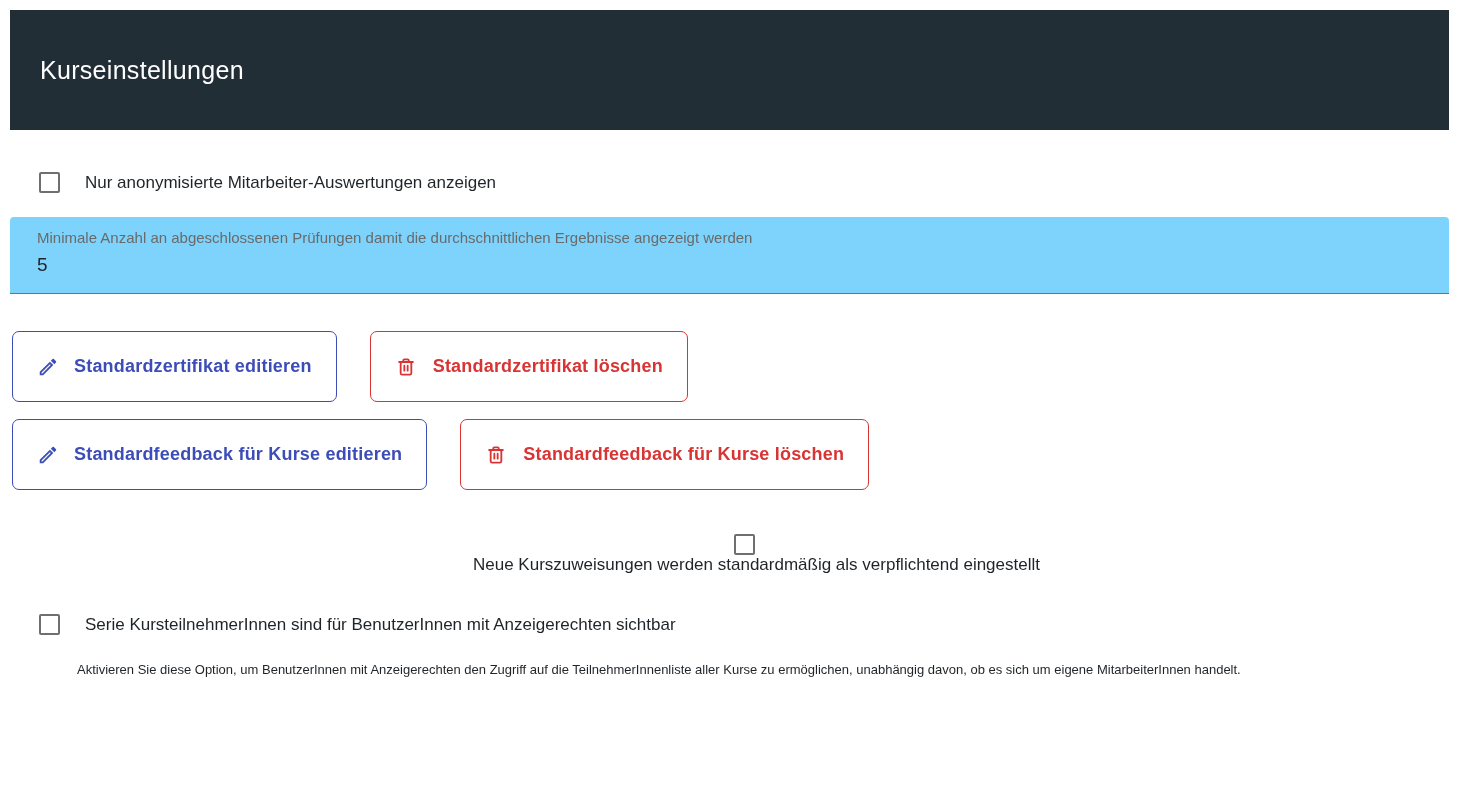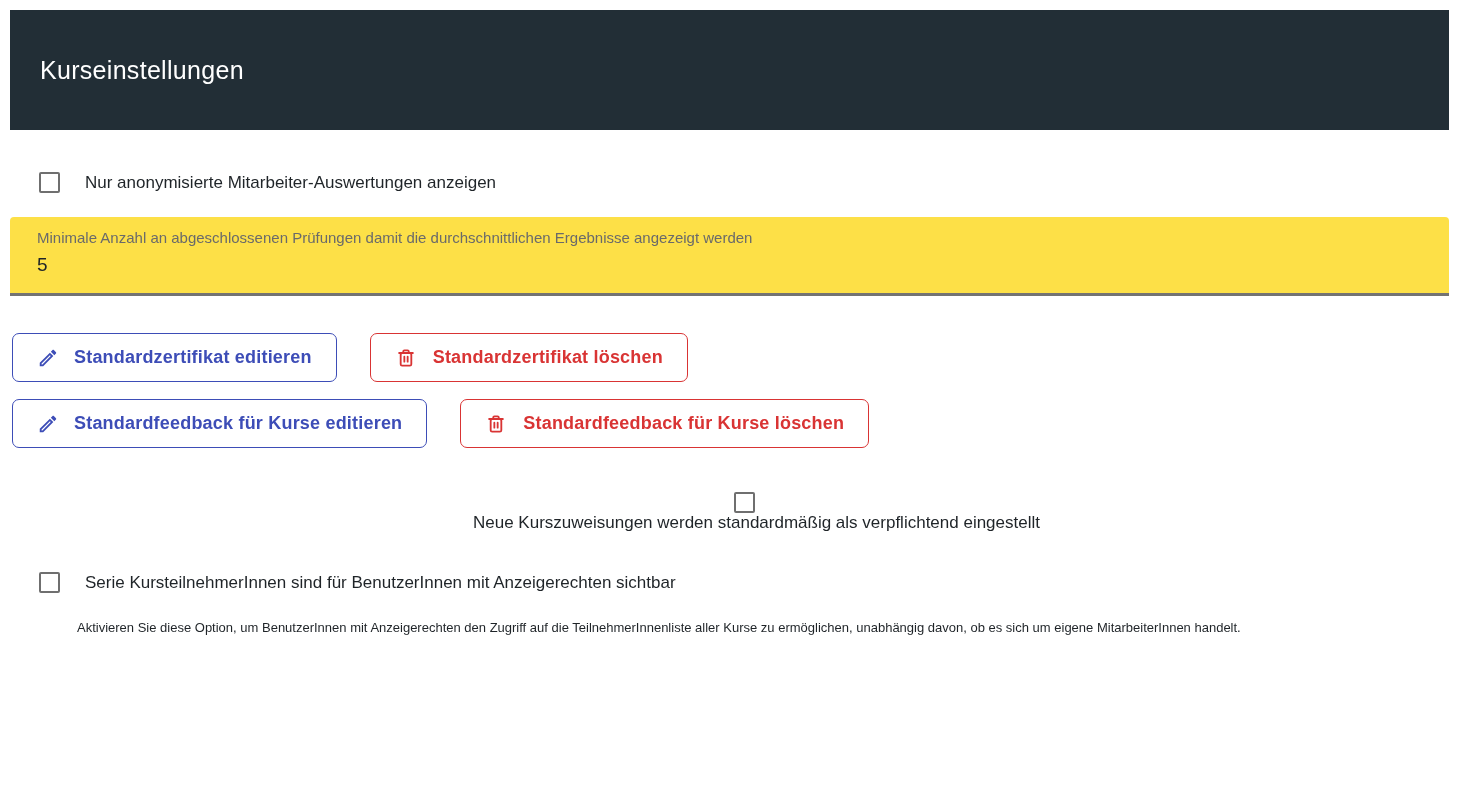--- a/index.html
+++ b/index.html
@@ -48,22 +48,22 @@
     margin-left: 25px;
     font-size: 17px;
     color: #1f2428;
   }
   #check-anonymized { margin-top: 42px; }
   #check-mandatory  { margin-top: 44px; flex-direction: column; }
   #check-visible    { margin-top: 39px; }
 
   
   .field {
-    background: #fde047;
-    border-bottom: 3px solid #737373;
+    background: #7dd3fc;
+    border-bottom: 1px solid #737373;
     border-radius: 4px 4px 0 0;
     padding: 11px 30px 0 27px;
     position: relative;
   }
   .field .f-label {
     font-size: 15px;
     color: #6a6a6a;
     line-height: 20px;
   }
   .field .f-value {
@@ -91,21 +91,21 @@
   }
 
   
   .btn-row { display: flex; margin-left: 2px; }
   #btn-row-1 { margin-top: 37px; }
   #btn-row-2 { margin-top: 17px; }
   .btn {
     display: inline-flex;
     align-items: center;
     gap: 15px;
-    height: 49px;
+    height: 71px;
     padding: 0 24px;
     background: #ffffff;
     border-radius: 7px;
     font-family: inherit;
     font-size: 18px;
     font-weight: 600;
     letter-spacing: 0.2px;
     cursor: pointer;
   }
   .btn + .btn { margin-left: 33px; gap: 16px; }

